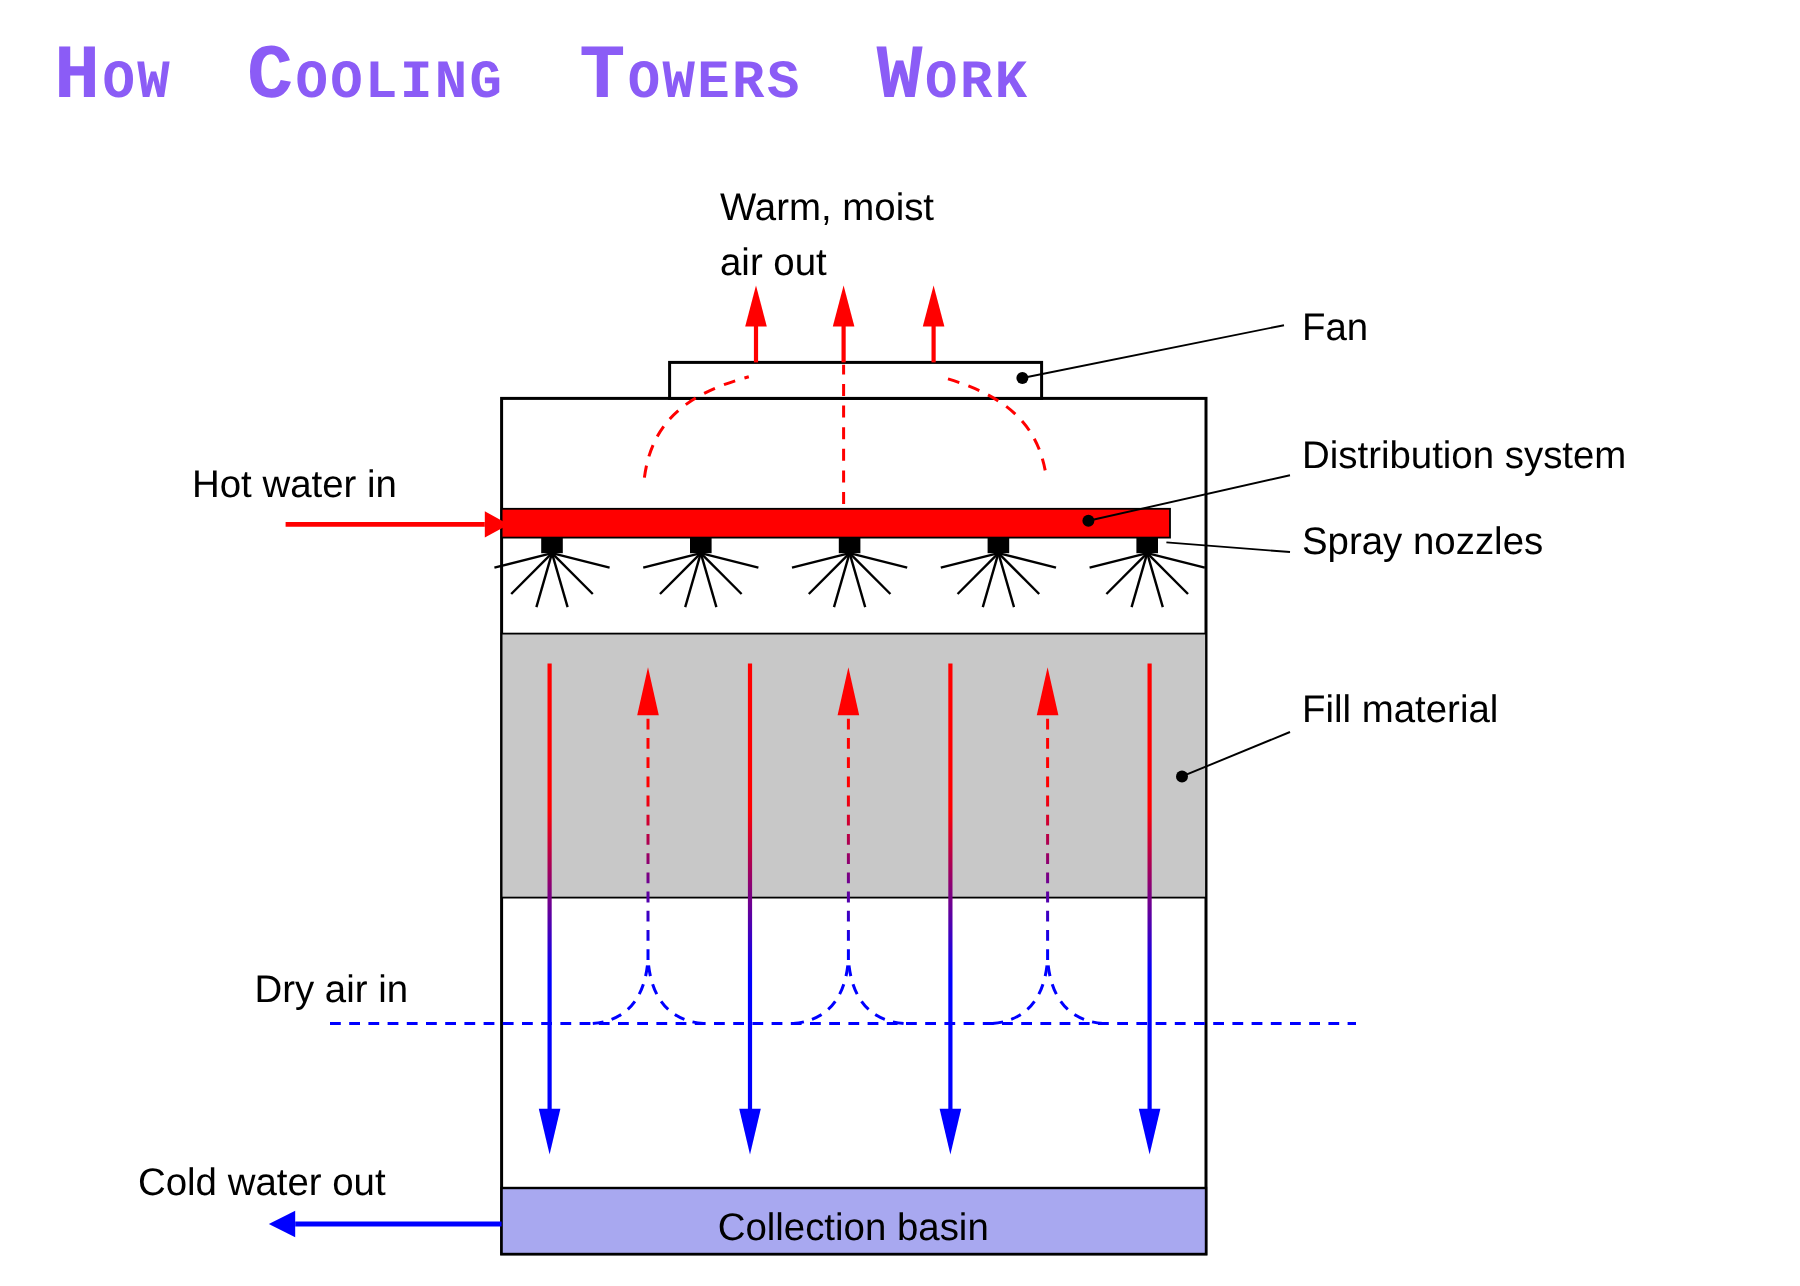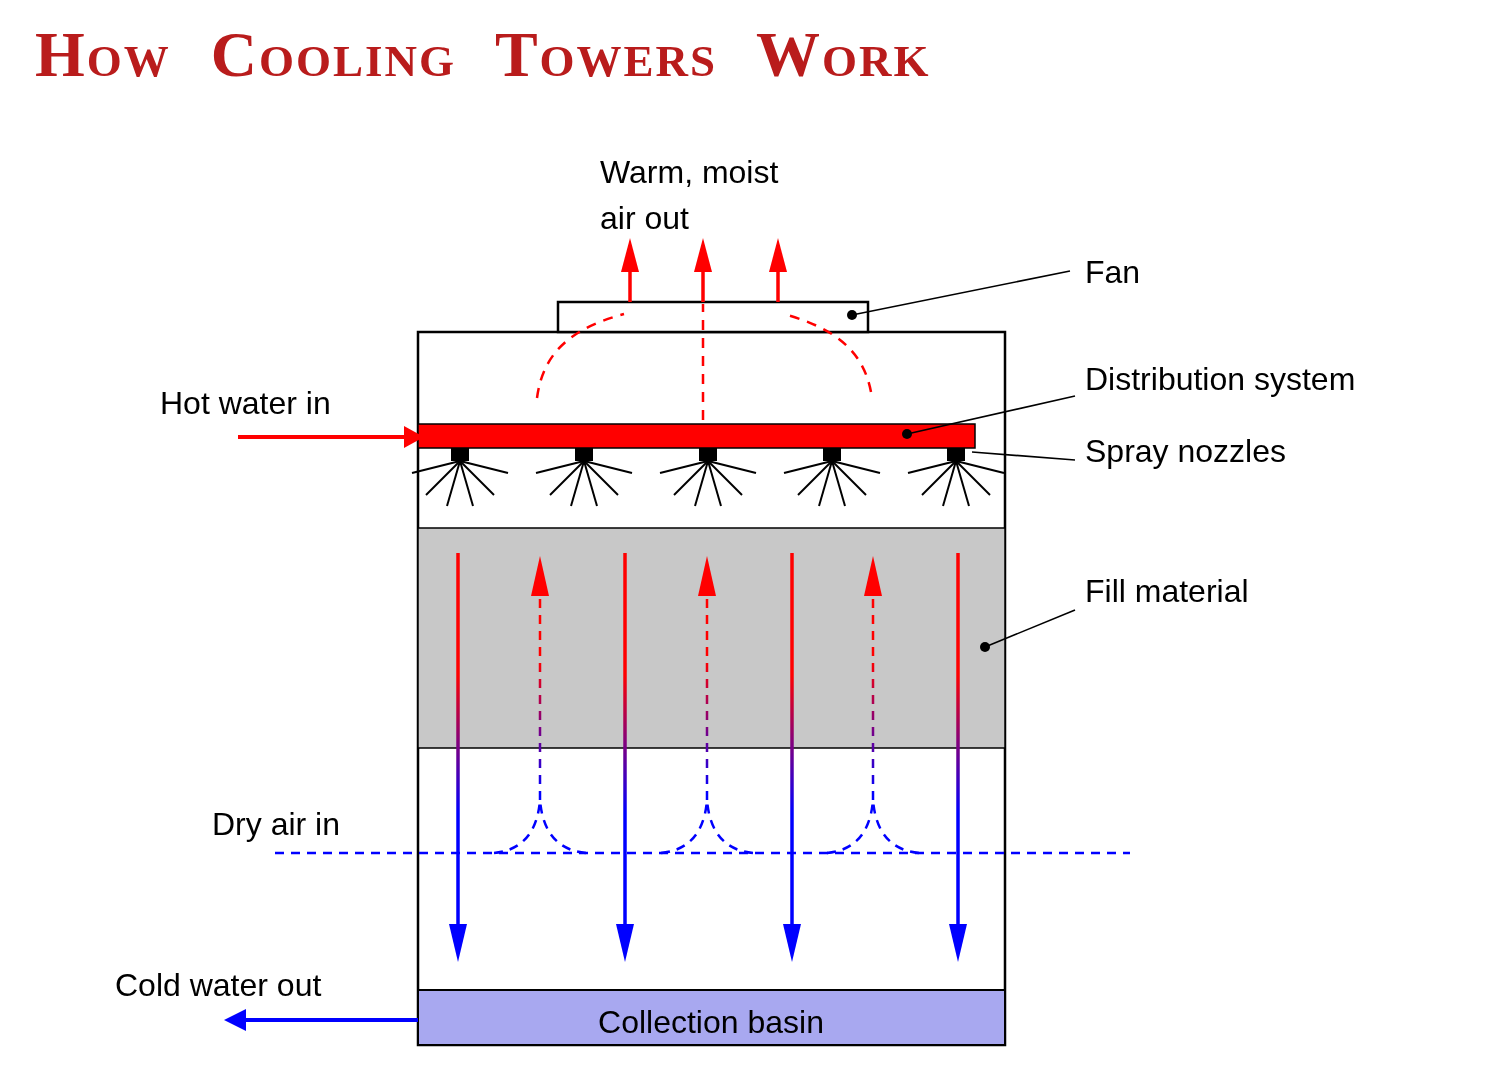--- a/index.html
+++ b/index.html
@@ -1,21 +1,21 @@
 <!DOCTYPE html>
 <html style="--hot: #ff0000; --cold: #0000ff; --fill_material: #c8c8c8; --basin: #a8a8f0; --outline: #000000;"><head>
 <meta charset="utf-8">
 <style>
   html,body{margin:0;padding:0;background:#fff;}
   .canvas{position:relative;width:1500px;height:1072px;background:#fff;overflow:hidden;
           font-family:"Liberation Sans","DejaVu Sans",sans-serif;}
-  .title{position:absolute;left:33px;top:18px;margin:2px;
-         font-family:Liberation Serif, serif;
+  .title{position:absolute;left:33px;top:18px;margin:12px;
+         font-family:Liberation Mono, monospace;
          font-variant:small-caps;font-weight:bold;font-size:64px;line-height:1.1;
-         letter-spacing:2px;word-spacing:22px;color:#b91c1c;}
+         letter-spacing:2px;word-spacing:22px;color:#8b5cf6;}
   svg{position:absolute;left:0;top:0;}
   .label{font-family:"Liberation Sans","DejaVu Sans",sans-serif;font-size:32px;fill:#000;}
   .pointer{stroke:#000;stroke-width:1.6;fill:none;}
   .dot{fill:#000;}
   .outline{fill:#fff;stroke:#000;stroke-width:2.5;}
   .gray-fill{fill:var(--fill_material,#c8c8c8);stroke:#000;stroke-width:1.5;}
   .basin-fill{fill:var(--basin,#a8a8f0);stroke:#000;stroke-width:2;}
   .hot-fill{fill:var(--hot,#ff0000);}
   .hot-bar{fill:var(--hot,#ff0000);stroke:#000;stroke-width:1.5;}
   .hot-stroke{stroke:var(--hot,#ff0000);fill:none;}

